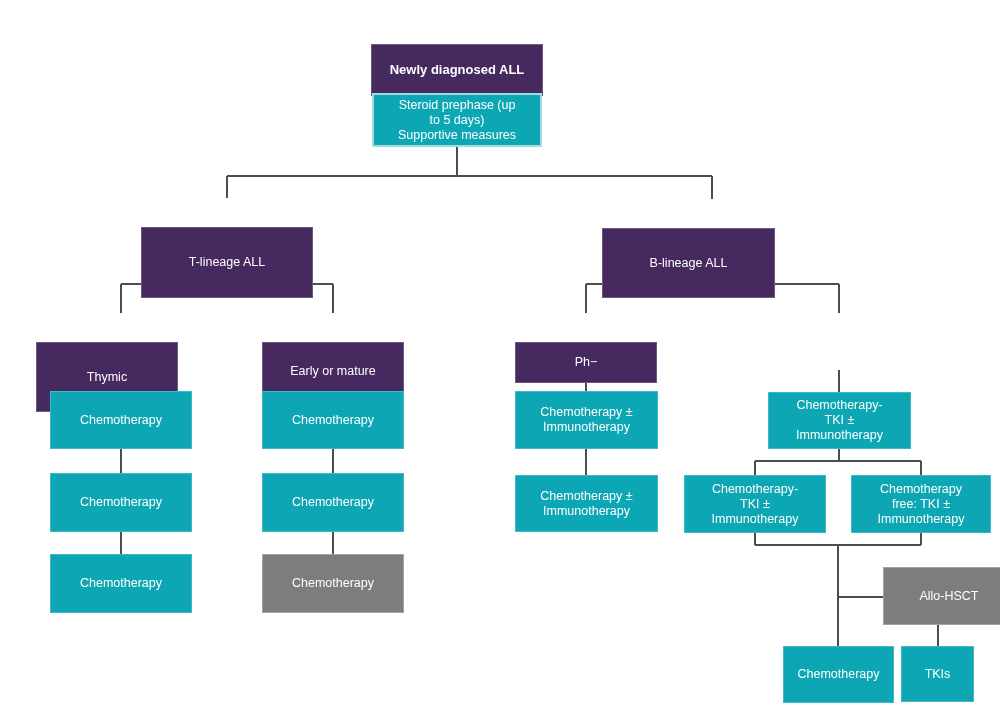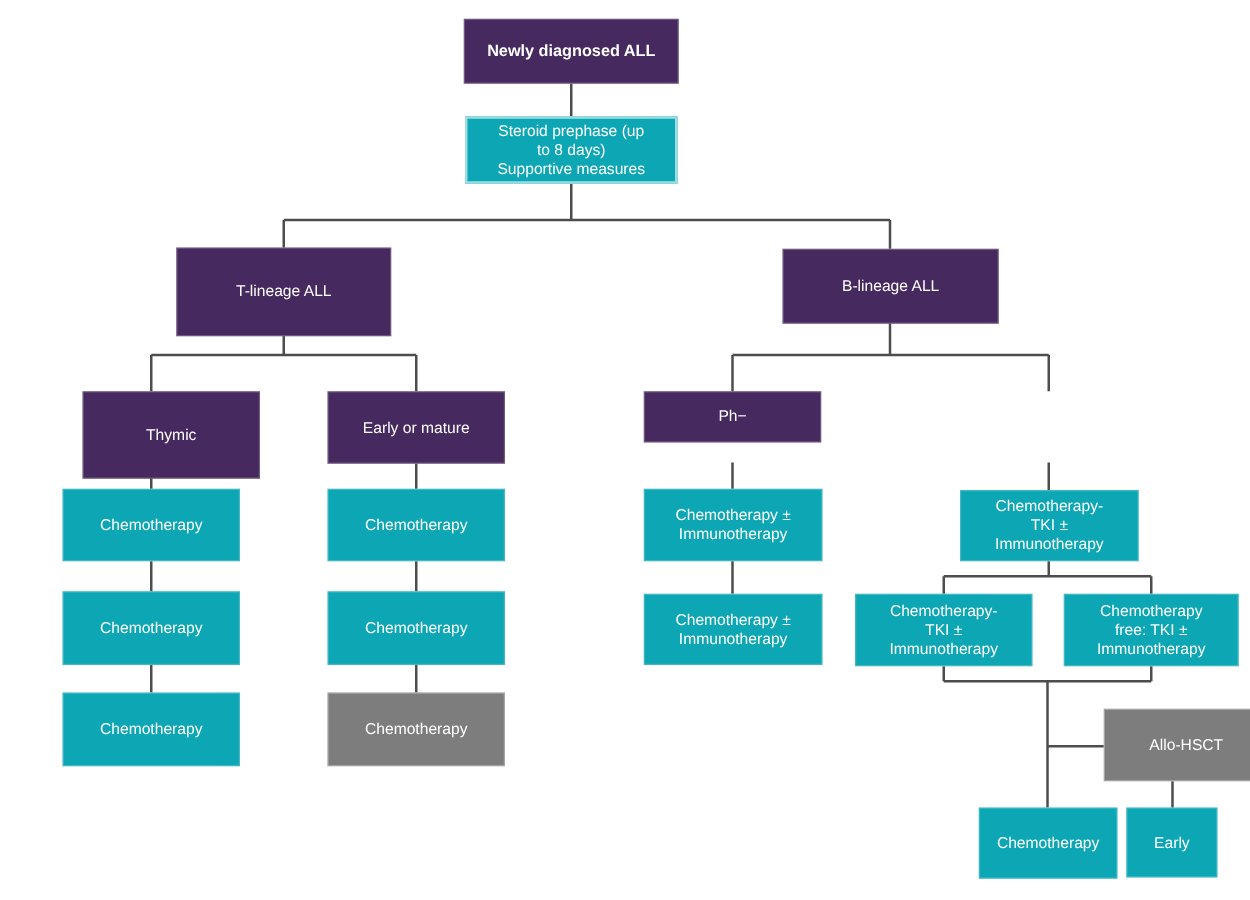--- a/index.html
+++ b/index.html
@@ -5,33 +5,33 @@
   html,body{margin:0;padding:0;background:#ffffff;}
   #canvas{
     position:relative;width:1000px;height:720px;background:#ffffff;overflow:hidden;
     font-family:"Liberation Sans", sans-serif;
   }
   .node{
     position:absolute;display:flex;align-items:center;justify-content:center;
     text-align:center;color:var(--text);font-size:12.5px;line-height:1.2;
     white-space:pre-line;box-sizing:border-box;z-index:2;padding:2px 4px;
   }
-  .purple{background:var(--purple);border:1.5px solid rgba(255,255,255,0.22);}
+  .purple{background:var(--purple);border:1.5px solid rgba(255,255,255,0.22);margin-top:29px;}
   .teal{background:var(--teal);border:1.5px solid rgba(255,255,255,0.22);}
   .gray{background:var(--gray);border:1.5px solid rgba(255,255,255,0.30);}
   .steroid-border{border:2px solid var(--steroid-border);}
   .bold{font-weight:700;font-size:13px;}
   .line{position:absolute;background:var(--line);z-index:1;}
 
   
   .n-newly{left:371px;top:15px;width:172px;height:52px}
   .n-steroid{left:372px;top:93px;width:170px;height:54px}
   .n-tlineage{left:141px;top:198px;width:172px;height:71px}
-  .n-blineage{left:626px;top:199px;width:173px;height:60px}
-  .n-thymic{left:66px;top:313px;width:142px;height:70px}
+  .n-blineage{left:602px;top:199px;width:173px;height:70px}
+  .n-thymic{left:36px;top:313px;width:142px;height:70px}
   .n-early{left:262px;top:313px;width:142px;height:58px}
   .n-chemoT1{left:50px;top:391px;width:142px;height:58px}
   .n-chemoT2{left:50px;top:473px;width:142px;height:59px}
   .n-chemoT3{left:50px;top:554px;width:142px;height:59px}
   .n-chemoE1{left:262px;top:391px;width:142px;height:58px}
   .n-chemoE2{left:262px;top:473px;width:142px;height:59px}
   .n-chemoE3{left:262px;top:554px;width:142px;height:59px}
   .n-phneg{left:515px;top:313px;width:142px;height:41px}
   .n-phpos{left:768px;top:313px;width:142px;height:57px}
   .n-chemoImm1{left:515px;top:391px;width:143px;height:58px}
@@ -42,21 +42,21 @@
   .n-allo{left:883px;top:567px;width:132px;height:58px}
   .n-chemoBottom{left:783px;top:646px;width:111px;height:57px}
   .n-tkis{left:901px;top:646px;width:73px;height:56px}
 </style>
 </head>
 <body>
 
 <div id="canvas">
   <div class="node purple bold n-newly">Newly diagnosed ALL</div>
   <div class="node teal steroid-border n-steroid">Steroid prephase (up
-to 8 days)
+to 5 days)
 Supportive measures</div>
   <div class="node purple n-tlineage">T-lineage ALL</div>
   <div class="node purple n-blineage">B-lineage ALL</div>
   <div class="node purple n-thymic">Thymic</div>
   <div class="node purple n-early">Early or mature</div>
   <div class="node teal n-chemoT1">Chemotherapy</div>
   <div class="node teal n-chemoT2">Chemotherapy</div>
   <div class="node teal n-chemoT3">Chemotherapy</div>
   <div class="node teal n-chemoE1">Chemotherapy</div>
   <div class="node teal n-chemoE2">Chemotherapy</div>
@@ -70,21 +70,21 @@
 TKI ±
 Immunotherapy</div>
   <div class="node teal n-chemoTkiLeft">Chemotherapy-
 TKI ±
 Immunotherapy</div>
   <div class="node teal n-chemoFree">Chemotherapy
 free: TKI ±
 Immunotherapy</div>
   <div class="node gray n-allo">Allo-HSCT</div>
   <div class="node teal n-chemoBottom">Chemotherapy</div>
-  <div class="node teal n-tkis">Early</div>
+  <div class="node teal n-tkis">TKIs</div>
 <div class="line" style="left: 456.25px; top: 67px; width: 1.5px; height: 26px;"></div>
     <div class="line" style="left: 456.25px; top: 147px; width: 1.5px; height: 29px;"></div>
     <div class="line" style="left: 227px; top: 175.25px; width: 485px; height: 1.5px;"></div>
     <div class="line" style="left: 226.25px; top: 176px; width: 1.5px; height: 22px;"></div>
     <div class="line" style="left: 711.25px; top: 176px; width: 1.5px; height: 23px;"></div>
     <div class="line" style="left: 226.25px; top: 253px; width: 1.5px; height: 31px;"></div>
     <div class="line" style="left: 121px; top: 283.25px; width: 212px; height: 1.5px;"></div>
     <div class="line" style="left: 120.25px; top: 284px; width: 1.5px; height: 29px;"></div>
     <div class="line" style="left: 332.25px; top: 284px; width: 1.5px; height: 29px;"></div>
     <div class="line" style="left: 120.25px; top: 371px; width: 1.5px; height: 20px;"></div>

